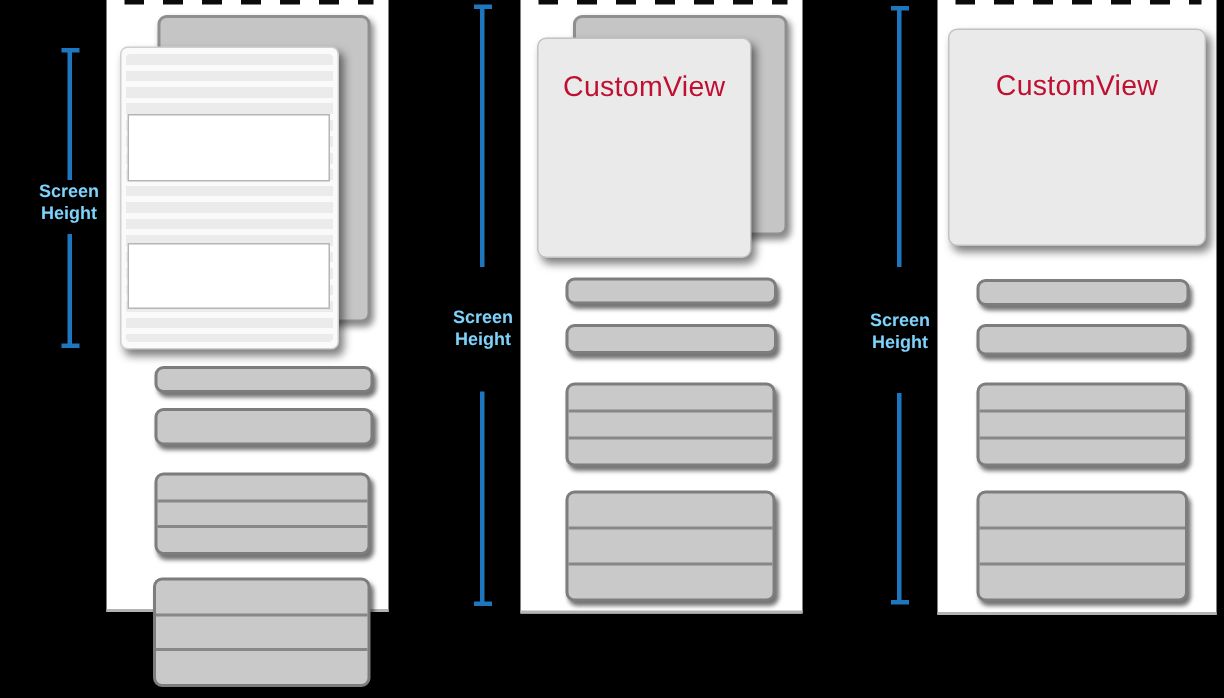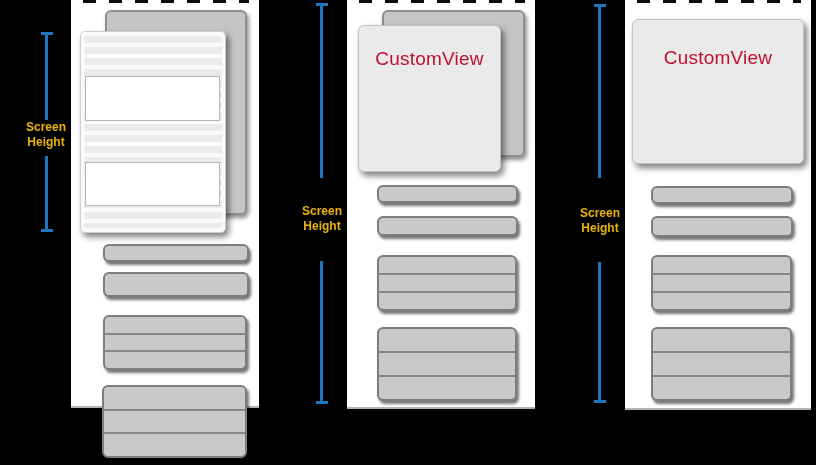--- a/index.html
+++ b/index.html
@@ -94,21 +94,21 @@
   .row-group > div { flex: 1; border-top: 2px solid #878787; }
   .row-group > div:first-child { border-top: none; }
 
   
   .m-cap, .m-seg { position: absolute; background: #1e76be; }
   .m-cap { width: 12px; height: 3px; }
   .m-seg { width: 3px; }
   .m-label {
     position: absolute; width: 64px;
     text-align: center;
-    color: #eab308;
+    color: #7dd3fc;
     font-size: 12px;
     font-weight: bold;
     line-height: 15px;
   }
 </style>
 </head>
 <body>
 
 <div class="stage">
 

